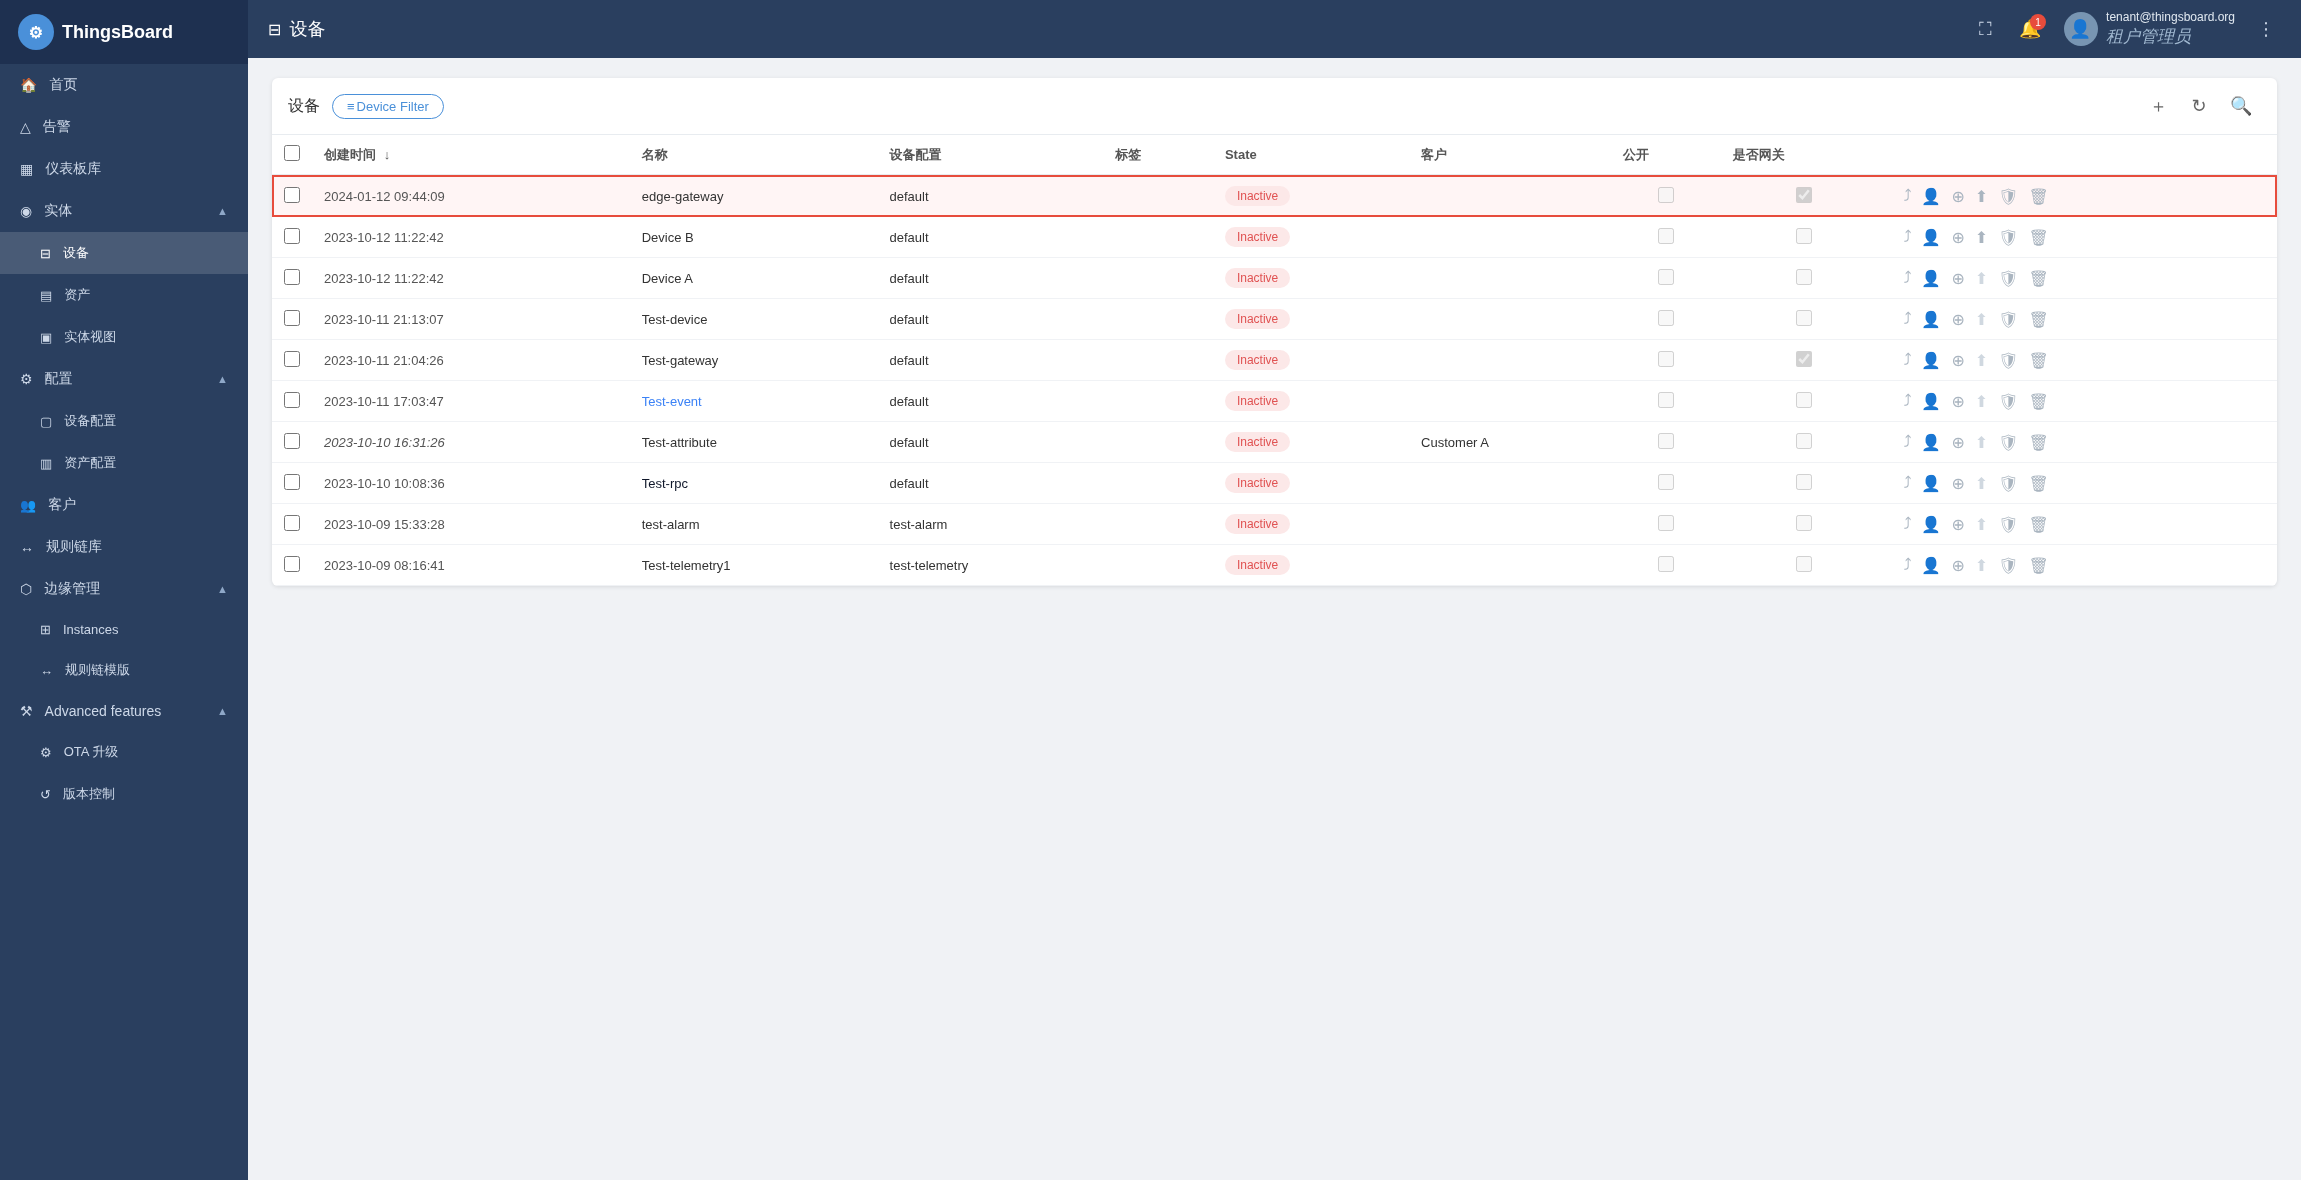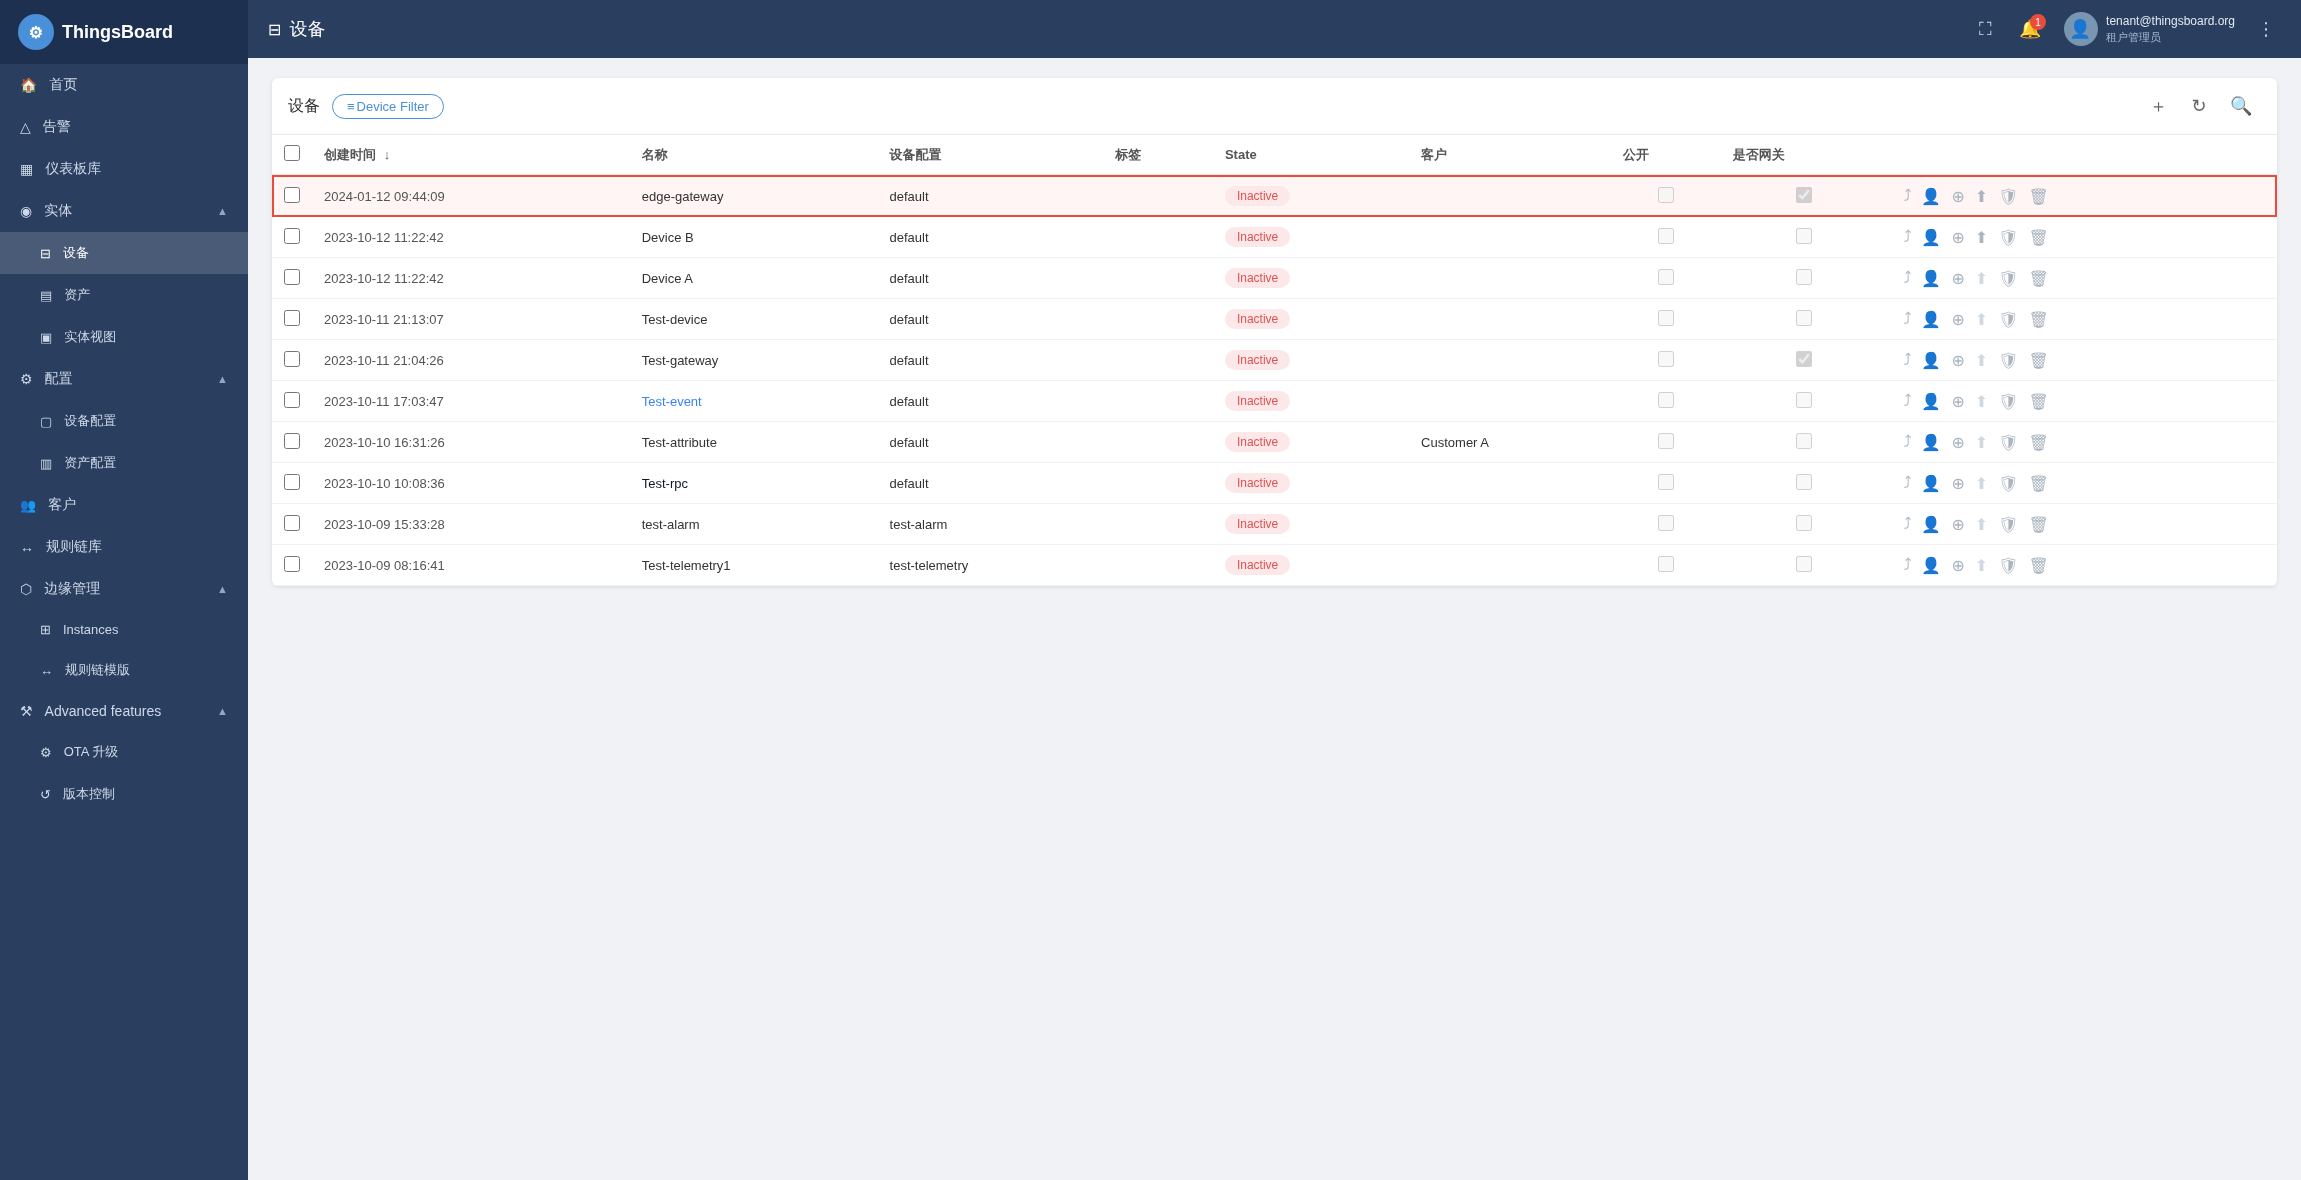--- a/index.html
+++ b/index.html
@@ -81,21 +81,21 @@
       display: flex; align-items: center; gap: 8px; cursor: pointer;
       color: #cdd8e8; font-size: 13px;
     }
     .user-avatar {
       width: 34px; height: 34px; background: #7895b2;
       border-radius: 50%; display: flex; align-items: center;
       justify-content: center; font-size: 18px;
     }
     .user-info { display: flex; flex-direction: column; line-height: 1.3; }
     .user-email { font-size: 12px; color: #e0e8f0; }
-    .user-role { font-size: 11px; color: #a0b8d0; }
+    .user-role { font-size: 17px; color: #a0b8d0; font-style: italic; }
 
     
     .content {
       flex: 1;
       overflow-y: auto;
       padding: 20px 24px;
       background: #f0f2f5;
     }
 
     
@@ -505,21 +505,21 @@
                     <span class="action-icon" title="Assign to Customer">👤</span>
                     <span class="action-icon" title="Copy">⊕</span>
                     <span class="action-icon disabled" title="Push to Edge">⬆</span>
                     <span class="action-icon" title="Security">🛡</span>
                     <span class="action-icon" title="Delete">🗑</span>
                   </div>
                 </td>
               </tr>
               <tr>
                 <td><input type="checkbox" class="row-checkbox" style=""></td>
-                <td style="color: rgb(85, 85, 85);">2023-10-10 16:31:26</td>
+                <td style="color: rgb(85, 85, 85); font-style: italic;">2023-10-10 16:31:26</td>
                 <td style="color: rgb(51, 51, 51); cursor: pointer;">Test-attribute</td>
                 <td>default</td>
                 <td></td>
                 <td><span class="state-badge">Inactive</span></td>
                 <td>Customer A</td>
                 <td style="text-align: center;"><input type="checkbox" class="row-checkbox" disabled="" style=""></td>
                 <td style="text-align: center;"><input type="checkbox" class="row-checkbox" disabled="" style=""></td>
                 <td>
                   <div class="actions-cell">
                     <span class="action-icon" title="Share">⤴</span>

